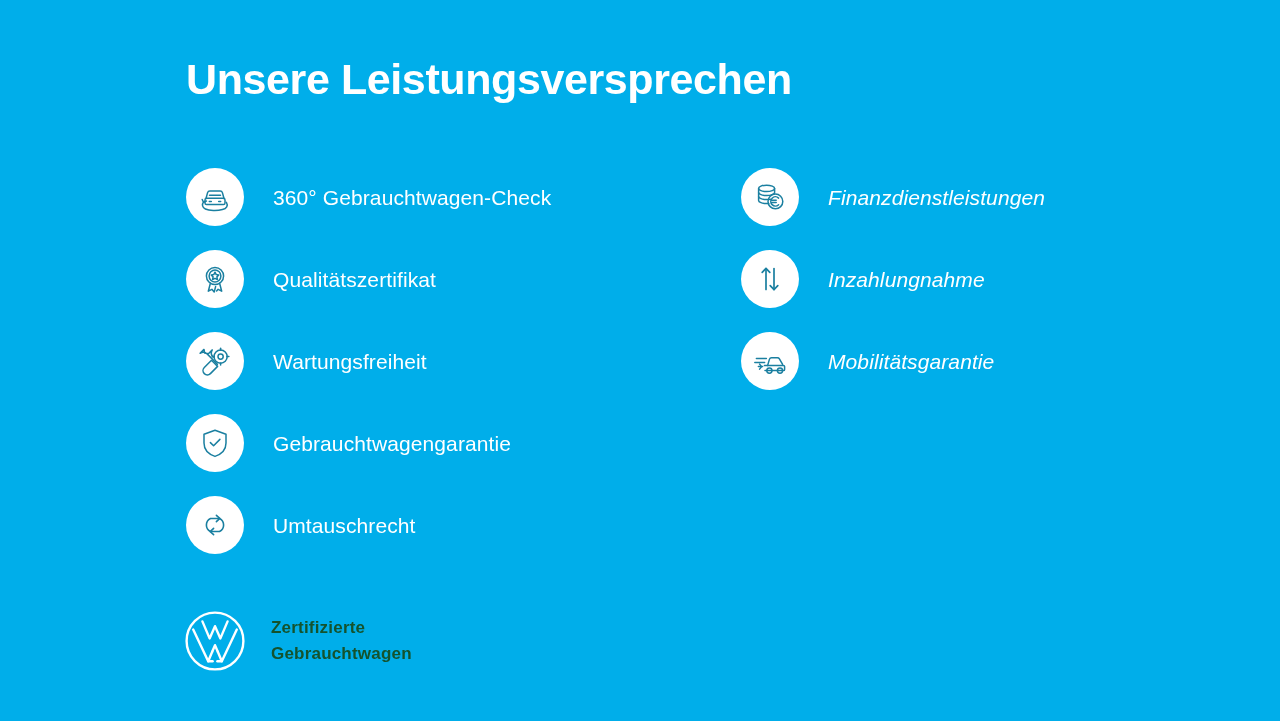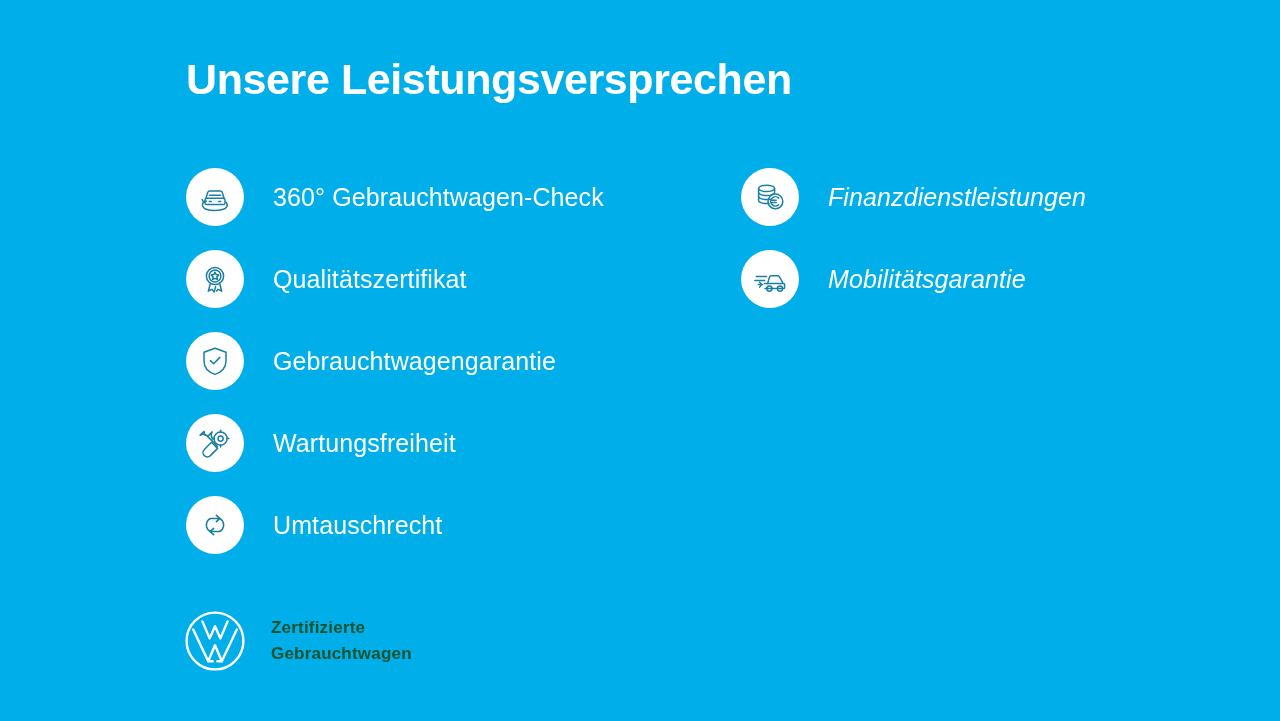--- a/index.html
+++ b/index.html
@@ -63,21 +63,21 @@
     display: flex;
     align-items: center;
     justify-content: center;
     box-sizing: border-box;
   }
   .badge svg {
     display: block;
   }
   .promise-label {
     margin-left: 29px;
-    font-size: 25px;
+    font-size: 21px;
     color: #ffffff;
     font-weight: normal;
     letter-spacing: 0.1px;
     white-space: nowrap;
     line-height: 1;
   }
   .footer {
     position: absolute;
     left: 184px;
     top: 610px;
@@ -131,30 +131,20 @@
         <div class="badge">
           <svg width="34" height="34" viewBox="0 0 34 34" fill="none" stroke="#1a7fa0" stroke-width="1.5" stroke-linecap="round" stroke-linejoin="round">
             <circle cx="17" cy="14" r="8.6"></circle>
             <circle cx="17" cy="14" r="5.9"></circle>
             <path d="M17 10.2 L18.2 12.6 L20.8 13 L18.9 14.9 L19.4 17.5 L17 16.3 L14.6 17.5 L15.1 14.9 L13.2 13 L15.8 12.6 Z"></path>
             <path d="M12.4 21.2 L10.3 29.2 L13.9 27.3 L16.2 30 L17.6 24.6"></path>
             <path d="M21.6 21.2 L23.7 29.2 L20.1 27.3 L18.6 29"></path>
           </svg>
         </div>
         <div class="promise-label">Qualitätszertifikat</div>
-      </div>
-
-      <div class="promise-row">
-        <div class="badge">
-          <svg width="34" height="34" viewBox="0 0 34 34" fill="none" stroke="#1a7fa0" stroke-width="1.5" stroke-linecap="round" stroke-linejoin="round">
-            <path d="M17 4.2 L28 8.2 L28 17 C28 23.4 23.3 28.2 17 30.4 C10.7 28.2 6 23.4 6 17 L6 8.2 Z"></path>
-            <polyline points="12.4,16.6 15.6,19.8 21.9,13.4"></polyline>
-          </svg>
-        </div>
-        <div class="promise-label">Gebrauchtwagengarantie</div>
       </div>
 
       <div class="promise-row">
         <div class="badge">
           <svg width="34" height="34" viewBox="0 0 34 34" fill="none" stroke="#1a7fa0" stroke-width="1.5" stroke-linecap="round" stroke-linejoin="round">
             <path d="M15.2 13.2 C13.2 11.2 12.9 8.1 14.3 5.9 L10.4 9.8 L6.7 9.1 L6 5.4 L2.1 9.3 C4.3 7.9 7.4 8.2 9.4 10.2"></path>
             <path d="M9.6 10.4 L19.4 20.2"></path>
             <path d="M6.3 23.5 C4.6 25.2 4.6 27.9 6.3 29.6 C8 31.3 10.7 31.3 12.4 29.6 L19.6 22.4 L13.5 16.3 L6.3 23.5 Z" stroke-dasharray="0"></path>
             <circle cx="22.6" cy="12.6" r="6.6"></circle>
             <circle cx="22.6" cy="12.6" r="2.6"></circle>
@@ -162,20 +152,30 @@
             <line x1="22.6" y1="18.9" x2="22.6" y2="20.9"></line>
             <line x1="14.3" y1="12.6" x2="16.3" y2="12.6"></line>
             <line x1="28.9" y1="12.6" x2="30.9" y2="12.6"></line>
           </svg>
         </div>
         <div class="promise-label">Wartungsfreiheit</div>
       </div>
 
       <div class="promise-row">
         <div class="badge">
+          <svg width="34" height="34" viewBox="0 0 34 34" fill="none" stroke="#1a7fa0" stroke-width="1.5" stroke-linecap="round" stroke-linejoin="round">
+            <path d="M17 4.2 L28 8.2 L28 17 C28 23.4 23.3 28.2 17 30.4 C10.7 28.2 6 23.4 6 17 L6 8.2 Z"></path>
+            <polyline points="12.4,16.6 15.6,19.8 21.9,13.4"></polyline>
+          </svg>
+        </div>
+        <div class="promise-label">Gebrauchtwagengarantie</div>
+      </div>
+
+      <div class="promise-row">
+        <div class="badge">
           <svg width="34" height="34" viewBox="0 0 34 34" fill="none" stroke="#1a7fa0" stroke-width="1.6" stroke-linecap="round" stroke-linejoin="round">
             <path d="M21.5 10.5 A7.2 7.2 0 0 1 21.5 23.5 L13 23.5"></path>
             <polyline points="15.6,20.4 12.2,23.6 15.6,26.6"></polyline>
             <path d="M12.5 23.5 A7.2 7.2 0 0 1 12.5 10.5 L21 10.5"></path>
             <polyline points="18.4,13.6 21.8,10.4 18.4,7.4"></polyline>
           </svg>
         </div>
         <div class="promise-label">Umtauschrecht</div>
       </div>
 
@@ -193,20 +193,31 @@
             <circle cx="22.4" cy="21.4" r="7.4"></circle>
             <path d="M25.6 18.1 A4.6 4.6 0 1 0 25.6 24.7"></path>
             <line x1="18.4" y1="20.3" x2="23.2" y2="20.3"></line>
             <line x1="18.4" y1="22.5" x2="23.2" y2="22.5"></line>
           </svg>
         </div>
         <div class="promise-label">Finanzdienstleistungen</div>
       </div>
 
 
+      <div class="promise-row">
+        <div class="badge">
+          <svg width="34" height="34" viewBox="0 0 34 34" fill="none" stroke="#1a7fa0" stroke-width="1.7" stroke-linecap="round" stroke-linejoin="round">
+            <line x1="13" y1="27.5" x2="13" y2="6.5"></line>
+            <polyline points="9.2,10.3 13,6.4 16.8,10.3"></polyline>
+            <line x1="21" y1="6.5" x2="21" y2="27.5"></line>
+            <polyline points="17.2,23.7 21,27.6 24.8,23.7"></polyline>
+          </svg>
+        </div>
+        <div class="promise-label">Inzahlungnahme</div>
+      </div>
 
       <div class="promise-row">
         <div class="badge">
           <svg width="34" height="34" viewBox="0 0 34 34" fill="none" stroke="#1a7fa0" stroke-width="1.5" stroke-linecap="round" stroke-linejoin="round">
             <path d="M14.6 21.6 L16.4 15.4 C16.7 14.4 17.5 13.8 18.5 13.8 L24.4 13.8 C25.2 13.8 26 14.2 26.4 14.9 L29.6 20.4"></path>
             <path d="M11.4 21.4 L30.4 21.4 C31.1 21.4 31.6 22 31.6 22.6 L31.6 25.4 C31.6 26.1 31.1 26.6 30.4 26.6 L12 26.6"></path>
             <circle cx="16.4" cy="26.6" r="2.6"></circle>
             <circle cx="27" cy="26.6" r="2.6"></circle>
             <line x1="3.4" y1="14.6" x2="13.4" y2="14.6"></line>
             <line x1="1.8" y1="18.6" x2="11.6" y2="18.6"></line>

